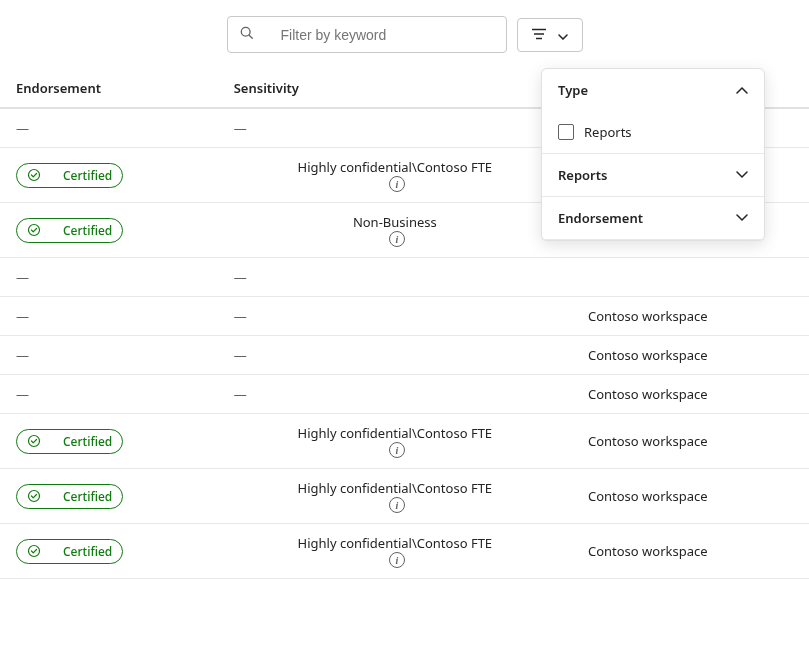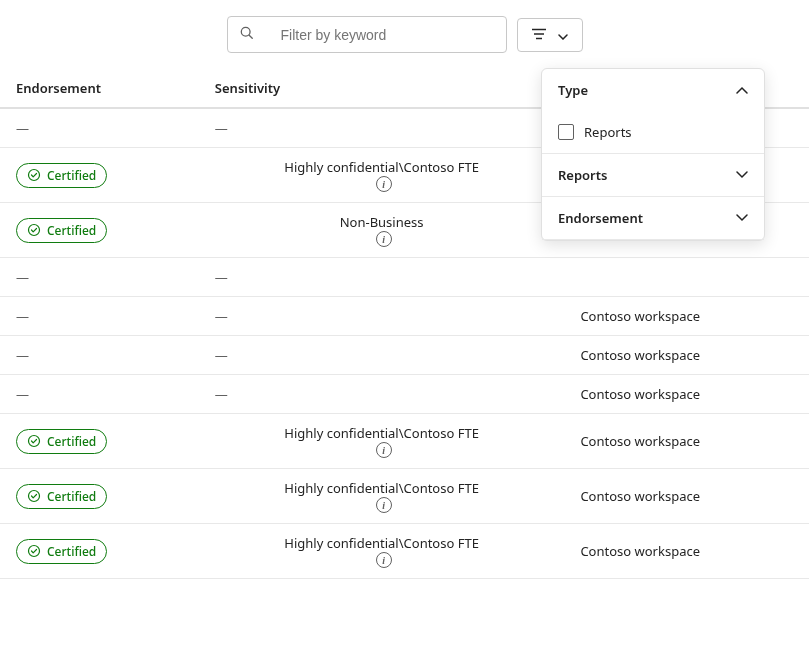--- a/index.html
+++ b/index.html
@@ -97,21 +97,21 @@
       color: #242424;
       white-space: nowrap;
     }
 
     .dash { color: #616161; }
 
     
     .certified-badge {
       display: inline-flex;
       align-items: center;
-      gap: 6px;
+      gap: 22px;
       border: 1.5px solid #107c10;
       border-radius: 20px;
       padding: 3px 10px;
       color: #107c10;
       font-size: 12px;
       font-weight: 500;
     }
     .certified-icon {
       width: 14px;
       height: 14px;

